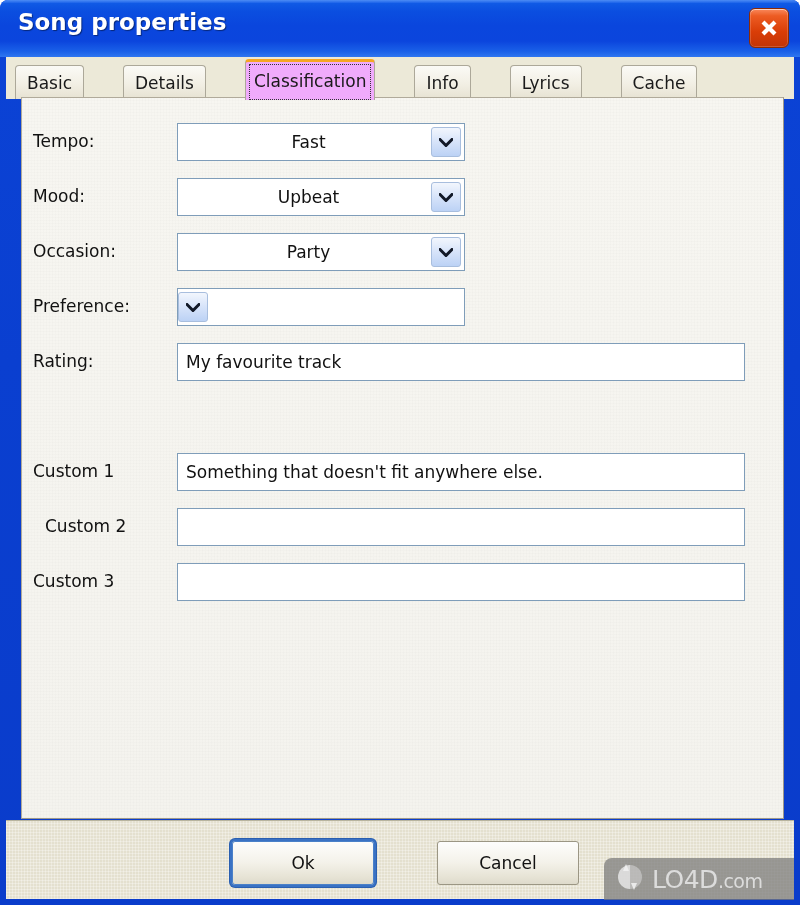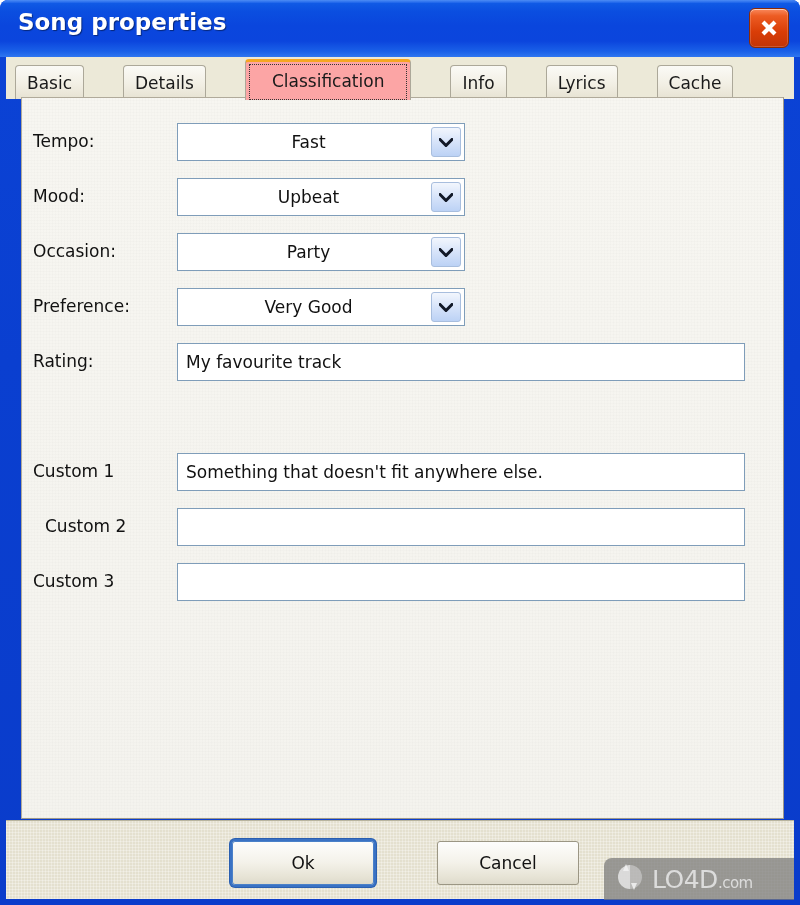--- a/index.html
+++ b/index.html
@@ -104,27 +104,27 @@
     background: linear-gradient(180deg, #fbfaf6 0%, #f2efe4 55%, #e6e2d2 100%);
     border: 1px solid #aca899;
     border-bottom: none;
     border-radius: 4px 4px 0 0;
     box-sizing: border-box;
     cursor: pointer;
     white-space: nowrap;
   }
   .tab.active {
     height: 41px;
-    background: #fca5a5;
+    background: #f0abfc;
     border: 1px solid #aca899;
     border-bottom: none;
     border-top: 3px solid #f5a623;
     z-index: 5;
     margin-bottom: -1px;
-    padding: 0 26px;
+    padding: 0 8px;
     justify-content: flex-end;
   }
   .tab.active .tab-focus {
     position: absolute;
     left: 3px; right: 3px; top: 2px; bottom: 0px;
     border: 1px dotted #333333;
     pointer-events: none;
   }
 
   
@@ -268,21 +268,21 @@
     box-sizing: border-box;
     pointer-events: none;
   }
   .watermark-text {
     font-family: "DejaVu Sans", sans-serif;
     font-size: 25px;
     color: rgba(226,226,226,0.92);
     letter-spacing: -0.5px;
     margin-left: 6px;
   }
-  .watermark-text .dotcom { font-size: 15px; }
+  .watermark-text .dotcom { font-size: 19px; }
 </style>
 </head>
 <body>
 
 <div class="window">
 
   <div class="titlebar">
     <div class="title-text">Song properties</div>
     <div class="close-button">
       <span>
@@ -350,21 +350,20 @@
         <svg width="14" height="9" viewBox="0 0 14 9">
             <path d="M1 1.5 L7 7.5 L13 1.5" stroke="#111827" stroke-width="3" fill="none" stroke-linecap="square"></path>
           </svg>
       </span>
     </div>
 
     <div class="field-row" style="left:11px; top:198px;">
       <span class="field-label">Preference:</span>
     </div>
     <div class="combo" style="top:190px;">
-      <span class="combo-value">Very Good</span>
       <span class="combo-arrow">
         <svg width="14" height="9" viewBox="0 0 14 9">
             <path d="M1 1.5 L7 7.5 L13 1.5" stroke="#111827" stroke-width="3" fill="none" stroke-linecap="square"></path>
           </svg>
       </span>
     </div>
 
     <div class="field-row" style="left:11px; top:253px;">
       <span class="field-label">Rating:</span>
     </div>

